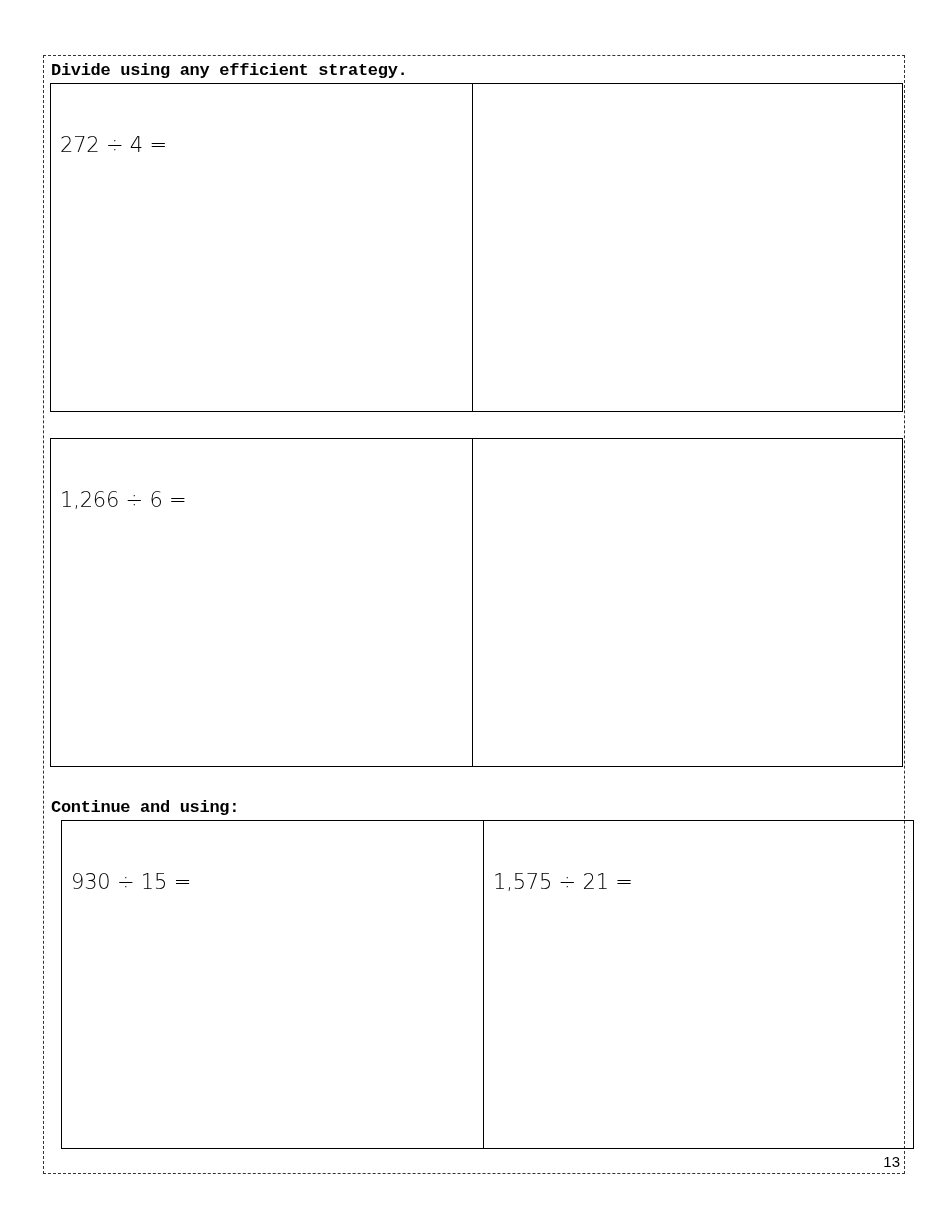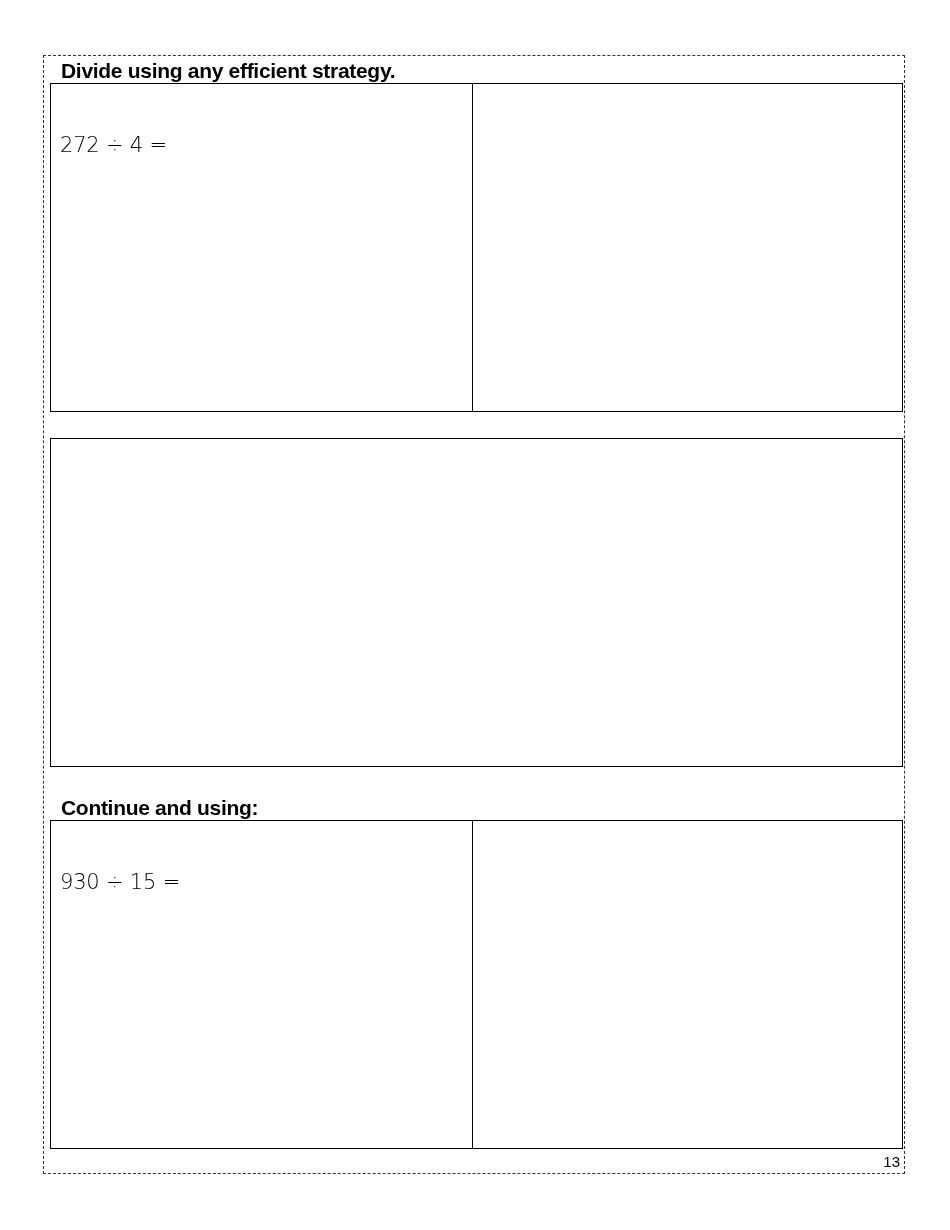--- a/index.html
+++ b/index.html
@@ -2,22 +2,22 @@
 <html><head>
   <meta charset="utf-8">
   <style>
     html, body { margin: 0; padding: 0; background: #ffffff; }
     body { width: 950px; height: 1230px; position: relative; font-family: "DejaVu Sans", sans-serif; color: #000; }
     .page-frame {
       position: absolute; left: 43px; top: 55px; width: 862px; height: 1119px;
       border: 1px dashed #333; box-sizing: border-box;
     }
     .heading {
-      position: absolute; left: 61px; font-weight: bold; font-size: 21px;
-      font-family: Liberation Sans, sans-serif; letter-spacing: -0.3px; line-height: 20px;
+      position: absolute; left: 51px; font-weight: bold; font-size: 17px;
+      font-family: Liberation Mono, monospace; letter-spacing: -0.3px; line-height: 20px;
     }
     .grid {
       position: absolute; left: 50px; width: 853px; height: 329px;
       border: 1px solid #000; box-sizing: border-box; display: flex;
     }
     .cell { position: relative; box-sizing: border-box; height: 100%; }
     .cell.left { width: 422px; border-right: 1px solid #000; }
     .cell.right { flex: 1; }
     .problem {
       position: absolute; left: 9px; top: 49px; font-size: 21px;
@@ -35,23 +35,29 @@
 
 <div class="heading" style="top:61px;">Divide using any efficient strategy.</div>
 
 <div class="grid" style="top:83px;">
   <div class="cell left">
     <span class="problem">272 ÷ 4 =</span>
   </div>
 </div>
 
 <div class="grid" style="top:438px;">
+  <div class="cell left">
+    <span class="problem">1,266 ÷ 6 =</span>
+  </div>
 </div>
 
 <div class="heading" style="top:798px;">Continue and using:</div>
 
-<div class="grid" style="top:820px;">
+<div class="grid" style="top:820px;margin-left:11px;">
   <div class="cell left">
     <span class="problem">930 ÷ 15 =</span>
+  </div>
+  <div class="cell right">
+    <span class="problem">1,575 ÷ 21 =</span>
   </div>
 </div>
 
 <div class="page-number">13</div>
 
 </body></html>

